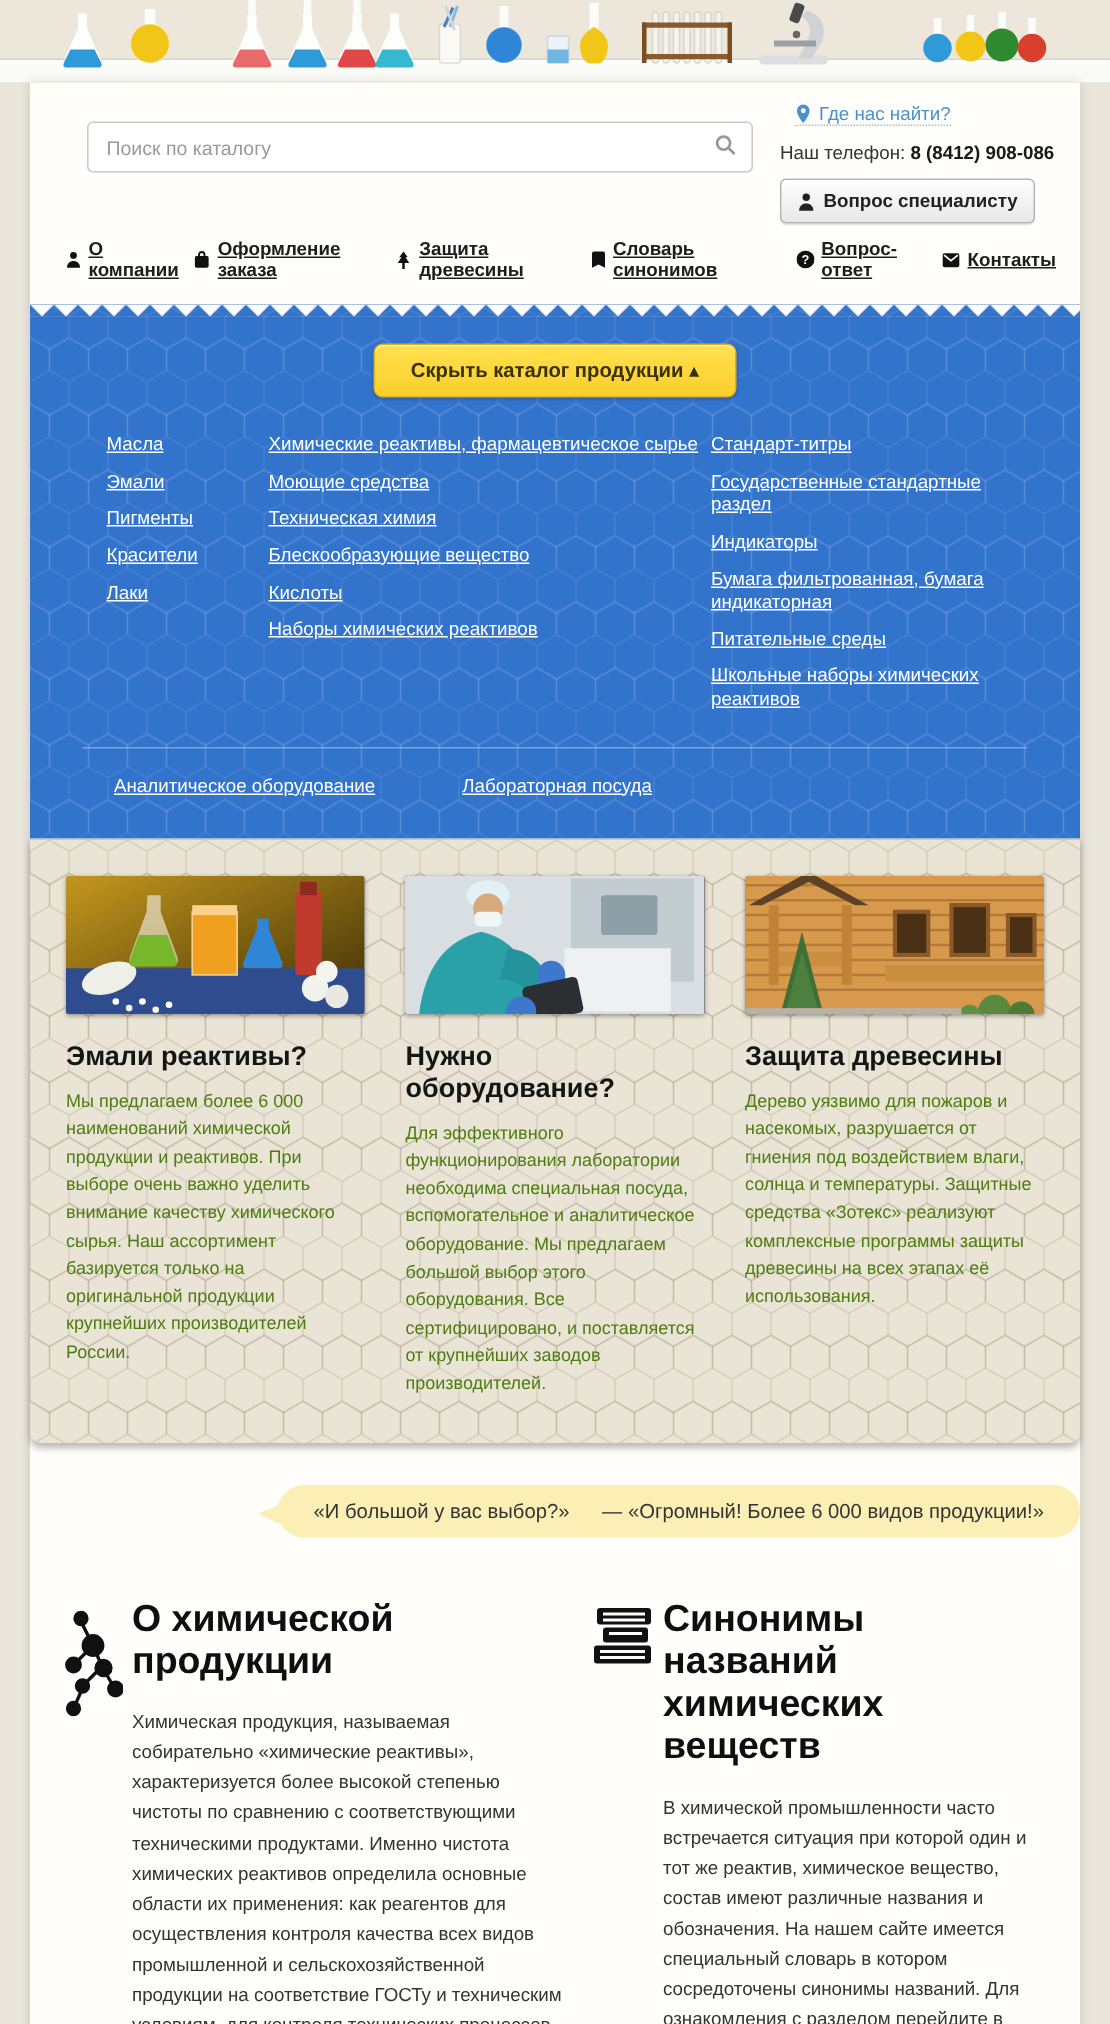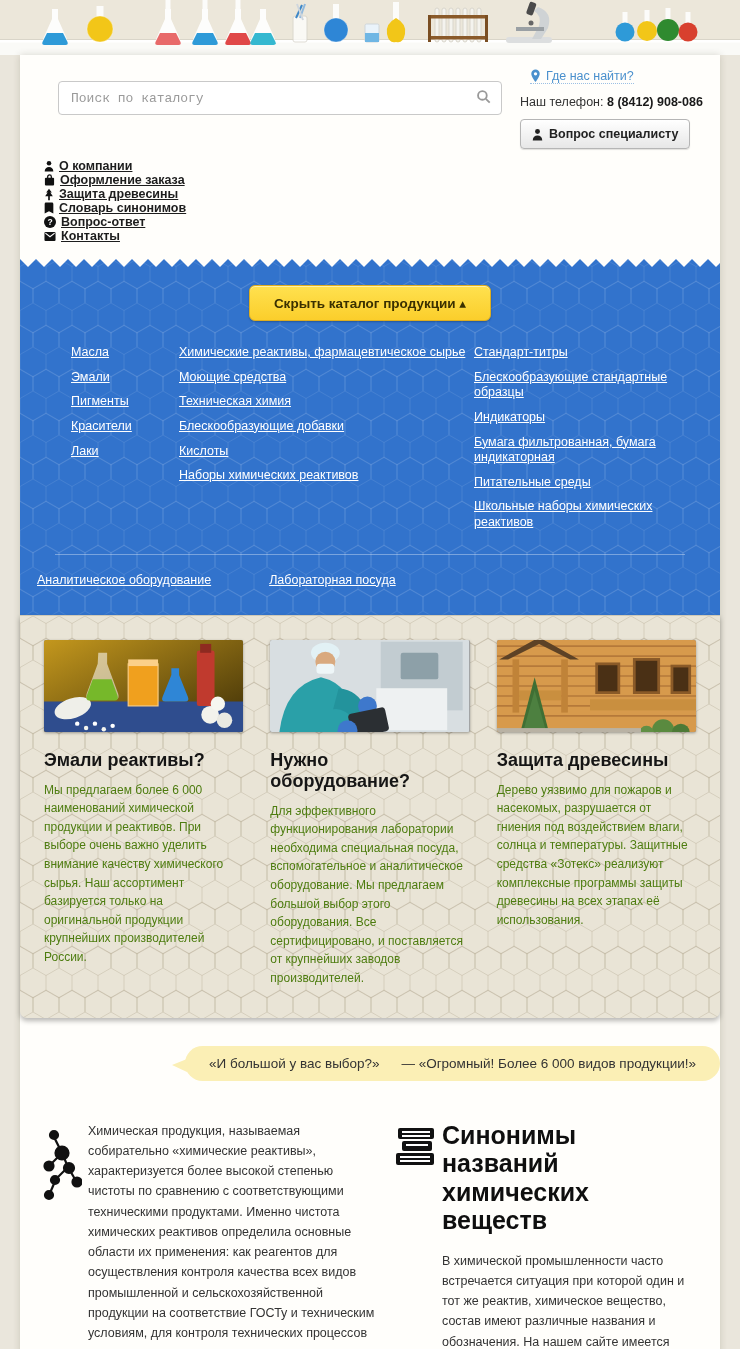--- a/index.html
+++ b/index.html
@@ -18,49 +18,49 @@
   
   .wrapper { margin:0 20px; background:#fffefb; box-shadow:0 0 7px rgba(60,50,30,.18); position:relative; }
 
   
   .site-header { display:flex; padding:10px 22px 2px 22px; }
   .logo { position:relative; width:180px; height:70px; cursor:pointer; flex:none; }
   .logo-main { position:absolute; left:18px; top:16px; font-size:30px; font-weight:bold; color:#3a79c6; letter-spacing:.5px; }
   .logo-sub  { position:absolute; left:98px; top:46px; font-size:15px; font-weight:bold; color:#3a79c6; }
   .logo svg.swoosh { position:absolute; left:0; top:0; }
   .search-box { flex:1; position:relative; margin:16px 18px 0 16px; }
-  .search-box input { width:100%; height:34px; border:1px solid #c9c9c9; border-radius:4px; padding:0 36px 0 12px; font-size:13px; color:#555; background:#fff; outline:none; font-family:Liberation Mono, monospace; }
+  .search-box input { width:100%; height:34px; border:1px solid #c9c9c9; border-radius:4px; padding:0 36px 0 12px; font-size:13px; color:#555; background:#fff; outline:none; font-family:Liberation Sans, sans-serif; }
   .search-box input::placeholder { color:#9a9a9a; }
   .search-btn { position:absolute; right:3px; top:3px; width:30px; height:28px; border:none; background:none; cursor:pointer; }
   .header-right { width:178px; flex:none; font-size:12.5px; padding-top:4px; }
   .find-us { display:inline-flex; align-items:flex-end; gap:5px; color:#4a90cd; cursor:pointer; border-bottom:1px dotted #9cc0e4; margin-left:10px; }
   .phone-line { margin:9px 0 10px 0; color:#333; white-space:nowrap; }
   .phone-line b { color:#1a1a1a; }
   .ask-btn { display:inline-flex; align-items:center; gap:6px; padding:7px 11px; background:linear-gradient(#ffffff,#e7e7e7); border:1px solid #b5b5b5; border-radius:4px; font-weight:bold; font-size:12.5px; color:#222; cursor:pointer; box-shadow:0 1px 1px rgba(0,0,0,.12); font-family:inherit; }
 
   
-  .main-nav { display:flex; justify-content:space-between; padding:8px 40px 16px 24px;flex-direction:column; }
+  .main-nav { display:flex; justify-content:space-between; padding:8px 16px 16px 24px; }
   .nav-item { display:inline-flex; align-items:center; gap:5px; font-size:12.5px; font-weight:bold; color:#1d1d1d; cursor:pointer; }
   .nav-item .lbl { text-decoration:underline; }
   .nav-item svg { flex:none; }
 
   
   .catalog { position:relative; background:#3273cc; padding:14px 0 24px 0; }
   .catalog .hexlayer, .catalog .zig { position:absolute; left:0; top:0; width:100%; }
   .catalog .hexlayer { height:100%; }
   .catalog-toggle { position:relative; display:block; margin:12px auto 24px auto; padding:9px 24px; background:linear-gradient(#ffe14f,#fbce2b); border:1px solid #dfae1e; border-radius:6px; font-weight:bold; font-size:13.5px; color:#3a3000; cursor:pointer; box-shadow:inset 0 1px 0 rgba(255,255,255,.5), 0 1px 2px rgba(0,0,0,.25); font-family:inherit; }
   .catalog-cols { position:relative; display:flex; padding:0 51px; }
   .cat-col { list-style:none; margin:0; padding:0; }
   .cat-col.c1 { width:108px; }
   .cat-col.c2 { width:295px; }
   .cat-col.c3 { flex:1; }
   .cat-col li { margin:0 0 9px 0; font-size:12.5px; line-height:1.25; }
   .catalog a { color:#fff; text-decoration:underline; cursor:pointer; }
   .catalog-divider { position:relative; border:none; border-top:1px solid rgba(255,255,255,.35); margin:14px 35px 18px 35px; }
-  .catalog-bottom { position:relative; display:flex; gap:58px; padding:0 35px 4px 17px; font-size:12.5px; }
+  .catalog-bottom { position:relative; display:flex; gap:58px; padding:0 35px 4px 56px; font-size:12.5px; }
 
   
   .cards { position:relative; background:#e9e4d6; border-top:1px solid #cfc9b6; border-radius:0 0 7px 7px; box-shadow:0 3px 5px rgba(0,0,0,.28); padding:24px 24px 30px 24px; display:flex; gap:27px; }
   .cards .hexlayer { position:absolute; inset:0; width:100%; height:100%; border-radius:0 0 7px 7px; }
   .card { flex:1; position:relative; }
   .card-img { height:92px; border-radius:2px; overflow:hidden; box-shadow:0 1px 3px rgba(0,0,0,.35); background:#888; }
   .card-img svg { display:block; }
   .card h3 { margin:18px 0 10px 0; font-size:18px; color:#151515; }
   .card p { margin:0; font-size:12px; line-height:1.55; color:#4d7c0f; }
 
@@ -295,27 +295,27 @@
           <li><a>Масла</a></li>
           <li><a>Эмали</a></li>
           <li><a>Пигменты</a></li>
           <li><a>Красители</a></li>
           <li><a>Лаки</a></li>
         </ul>
         <ul class="cat-col c2">
           <li><a>Химические реактивы, фармацевтическое сырье</a></li>
           <li><a>Моющие средства</a></li>
           <li><a>Техническая химия</a></li>
-          <li><a>Блескообразующие добавки</a></li>
+          <li><a>Блескообразующие вещество</a></li>
           <li><a>Кислоты</a></li>
           <li><a>Наборы химических реактивов</a></li>
         </ul>
         <ul class="cat-col c3">
           <li><a>Стандарт-титры</a></li>
-          <li><a>Блескообразующие стандартные образцы</a></li>
+          <li><a>Государственные стандартные раздел</a></li>
           <li><a>Индикаторы</a></li>
           <li><a>Бумага фильтрованная, бумага индикаторная</a></li>
           <li><a>Питательные среды</a></li>
           <li><a>Школьные наборы химических реактивов</a></li>
         </ul>
       </div>
 
       <hr class="catalog-divider">
 
       <div class="catalog-bottom">
@@ -445,20 +445,21 @@
                 <line x1="14" y1="52" x2="8" y2="66"></line>
               <circle cx="12" cy="8" r="4"></circle>
                 <circle cx="20" cy="26" r="6.5"></circle>
                 <circle cx="7" cy="39" r="4.5"></circle>
                 <circle cx="27" cy="41" r="5"></circle>
                 <circle cx="13" cy="53" r="4"></circle>
                 <circle cx="35" cy="55" r="4.5"></circle>
                 <circle cx="7" cy="68" r="4"></circle>
             </g>
           </svg>
+          <h2>О химической продукции</h2>
           <p>Химическая продукция, называемая собирательно «химические реактивы», характеризуется более высокой степенью чистоты по сравнению с соответствующими техническими продуктами. Именно чистота химических реактивов определила основные области их применения: как реагентов для осуществления контроля качества всех видов промышленной и сельскохозяйственной продукции на соответствие ГОСТу и техническим условиям, для контроля технических процессов во всех отраслях промышленности и при аналитических исследованиях в самых различных областях науки и техники, а также в качестве чистого или высокочистого технологического сырья в особо важных, сложных и точных технологических процессах.</p>
         </div>
       </div>
 
       <div class="info-col right">
         <div class="info-block">
           <svg class="info-icon" width="42" height="40" viewBox="0 0 42 40">
             <g fill="#111">
               <rect x="2" y="1" width="36" height="11" rx="2"></rect>
                 <rect x="6" y="14" width="30" height="10" rx="2"></rect>

